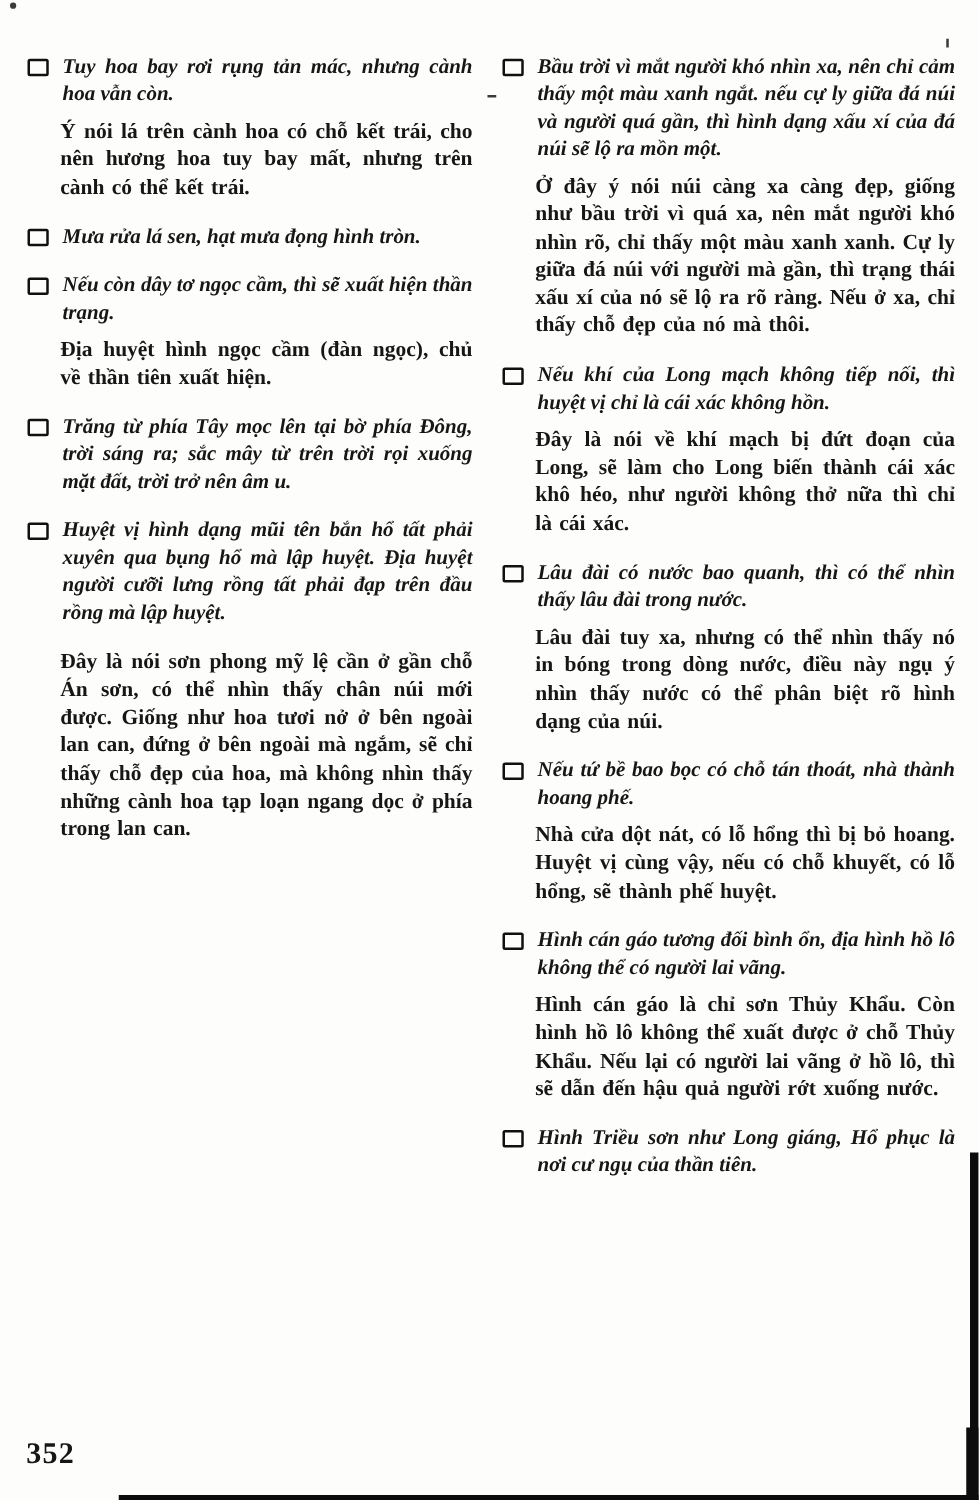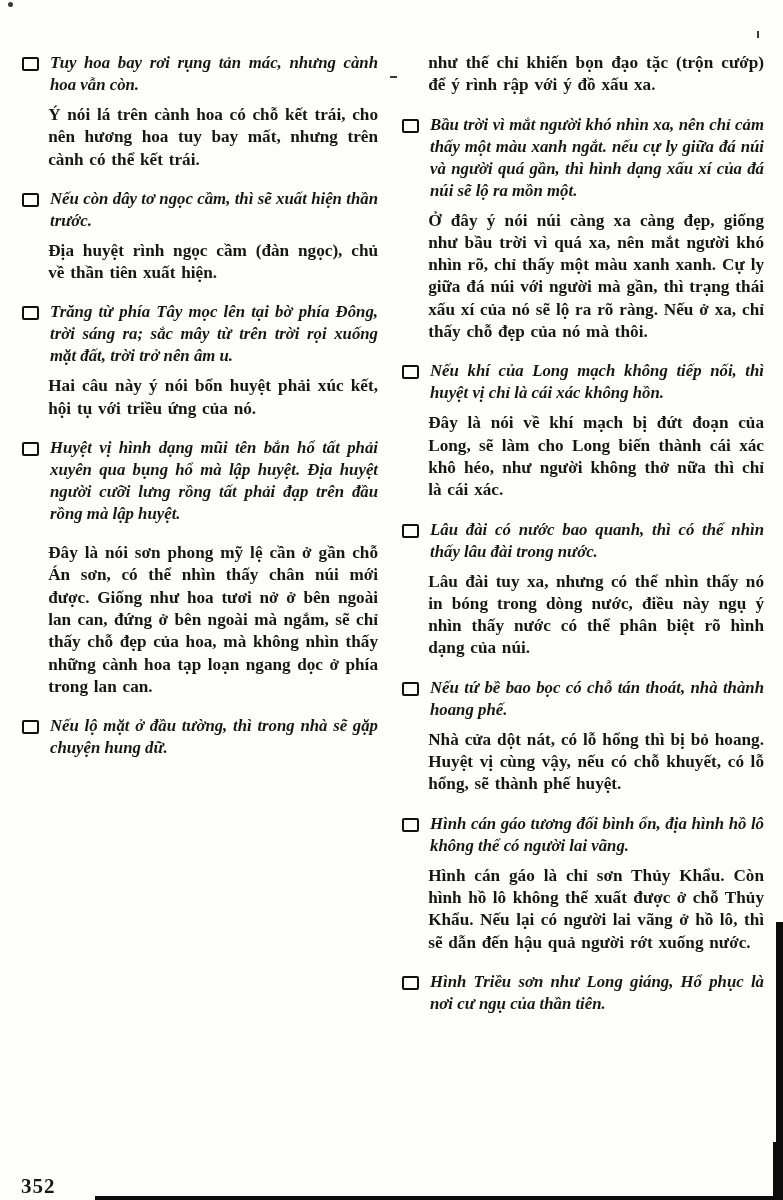--- a/index.html
+++ b/index.html
@@ -2,21 +2,21 @@
 <html><head>
 <meta charset="utf-8">
 <style>
   html,body { margin:0; padding:0; background:#ffffff; }
   .page {
     position:relative; width:783px; height:1200px;
     background:#fdfdfb; overflow:hidden;
     font-family:"Liberation Serif","DejaVu Serif",serif;
     color:#161616;
   }
-  .column { position:absolute; top:52px; }
+  .column { position:absolute; top:42px; }
   .col-left  { left:22px;  width:356px; }
   .col-right { left:402px; width:362px; }
 
   .entry { margin-bottom:17px; }
   .entry-head { display:flex; align-items:flex-start; }
   .checkbox {
     flex:0 0 auto; width:13px; height:10px;
     border:2.2px solid #101010; border-radius:2px;
     margin:5px 11px 0 0;
   }
@@ -28,21 +28,21 @@
   }
   .para {
     margin:8px 0 0 26.2px;
     font-weight:700; font-size:17.2px; line-height:22.3px;
     text-align:justify; word-spacing:1.5px;
   }
   .para.lead { margin-top:0; margin-bottom:17px; }
 
   .page-number {
     position:absolute; left:21px; top:1150px;
-    font-size:21px; font-weight:700; letter-spacing:1px;margin-top:24px;
+    font-size:24px; font-weight:700; letter-spacing:1px;
   }
 
   .scan-bar-right   { position:absolute; right:0; top:922px; width:7px; height:278px; background:#0c0c0c; }
   .scan-bar-right-b { position:absolute; right:0; bottom:0;  width:10px; height:58px; background:#0c0c0c; }
   .scan-bar-bottom  { position:absolute; left:95px; right:0; bottom:0; height:4px; background:#0c0c0c; }
   .speck { position:absolute; background:#3a3a3a; }
   .speck-1 { left:8px;  top:2px;  width:5px; height:5px; border-radius:50%; }
   .speck-2 { left:390px; top:76px; width:7px; height:2px; }
   .speck-3 { left:757px; top:31px; width:2px; height:7px; }
 </style>
@@ -52,53 +52,51 @@
 <div class="page">
   <div class="column col-left">
       <div class="entry">
         <div class="entry-head">
           <span class="checkbox"></span>
           <div class="heading">Tuy hoa bay rơi rụng tản mác, nhưng cành hoa vẫn còn.</div>
         </div>
         <div class="para">Ý nói lá trên cành hoa có chỗ kết trái, cho nên hương hoa tuy bay mất, nhưng trên cành có thể kết trái.</div>
       </div>
       <div class="entry">
+        <div class="entry-head">
+          <span class="checkbox"></span>
+          <div class="heading">Mưa rửa lá sen, hạt mưa đọng hình tròn.</div>
+        </div>
       </div>
       <div class="entry">
         <div class="entry-head">
           <span class="checkbox"></span>
-          <div class="heading">Nếu còn dây tơ ngọc cầm, thì sẽ xuất hiện thần trước.</div>
+          <div class="heading">Nếu còn dây tơ ngọc cầm, thì sẽ xuất hiện thần trạng.</div>
         </div>
-        <div class="para">Địa huyệt rình ngọc cầm (đàn ngọc), chủ về thần tiên xuất hiện.</div>
+        <div class="para">Địa huyệt hình ngọc cầm (đàn ngọc), chủ về thần tiên xuất hiện.</div>
       </div>
       <div class="entry">
         <div class="entry-head">
           <span class="checkbox"></span>
           <div class="heading">Trăng từ phía Tây mọc lên tại bờ phía Đông, trời sáng ra; sắc mây từ trên trời rọi xuống mặt đất, trời trở nên âm u.</div>
         </div>
-        <div class="para">Hai câu này ý nói bổn huyệt phải xúc kết, hội tụ với triều ứng của nó.</div>
       </div>
       <div class="entry">
         <div class="entry-head">
           <span class="checkbox"></span>
           <div class="heading">Huyệt vị hình dạng mũi tên bắn hổ tất phải xuyên qua bụng hổ mà lập huyệt. Địa huyệt người cưỡi lưng rồng tất phải đạp trên đầu rồng mà lập huyệt.</div>
         </div>
       </div>
       <div class="entry">
         <div class="para">Đây là nói sơn phong mỹ lệ cần ở gần chỗ Án sơn, có thể nhìn thấy chân núi mới được. Giống như hoa tươi nở ở bên ngoài lan can, đứng ở bên ngoài mà ngắm, sẽ chỉ thấy chỗ đẹp của hoa, mà không nhìn thấy những cành hoa tạp loạn ngang dọc ở phía trong lan can.</div>
       </div>
       <div class="entry">
-        <div class="entry-head">
-          <span class="checkbox"></span>
-          <div class="heading">Nếu lộ mặt ở đầu tường, thì trong nhà sẽ gặp chuyện hung dữ.</div>
-        </div>
       </div>
     </div>
   <div class="column col-right">
-      <div class="para lead">như thế chỉ khiến bọn đạo tặc (trộn cướp) để ý rình rập với ý đồ xấu xa.</div>
       <div class="entry">
         <div class="entry-head">
           <span class="checkbox"></span>
           <div class="heading">Bầu trời vì mắt người khó nhìn xa, nên chỉ cảm thấy một màu xanh ngắt. nếu cự ly giữa đá núi và người quá gần, thì hình dạng xấu xí của đá núi sẽ lộ ra mồn một.</div>
         </div>
         <div class="para">Ở đây ý nói núi càng xa càng đẹp, giống như bầu trời vì quá xa, nên mắt người khó nhìn rõ, chỉ thấy một màu xanh xanh. Cự ly giữa đá núi với người mà gần, thì trạng thái xấu xí của nó sẽ lộ ra rõ ràng. Nếu ở xa, chỉ thấy chỗ đẹp của nó mà thôi.</div>
       </div>
       <div class="entry">
         <div class="entry-head">
           <span class="checkbox"></span>

